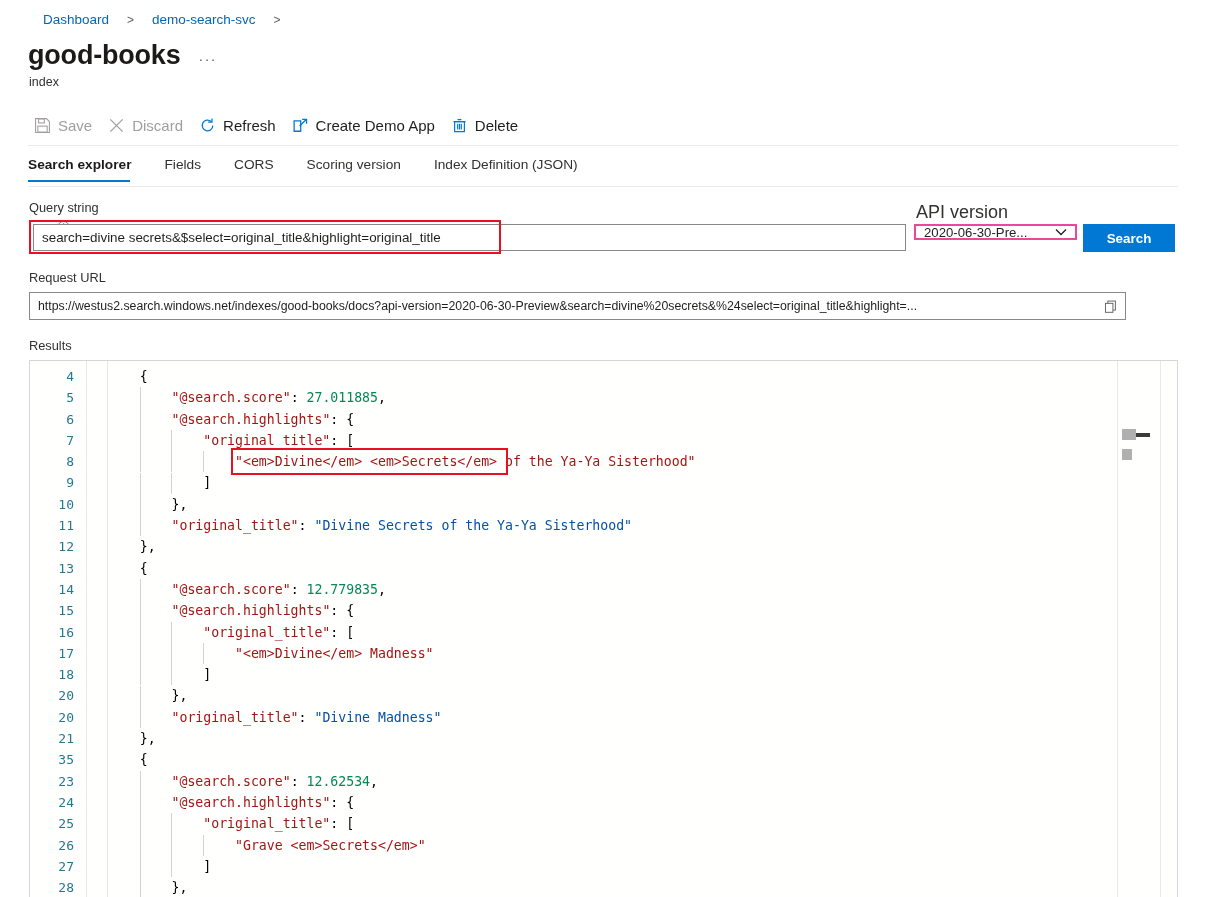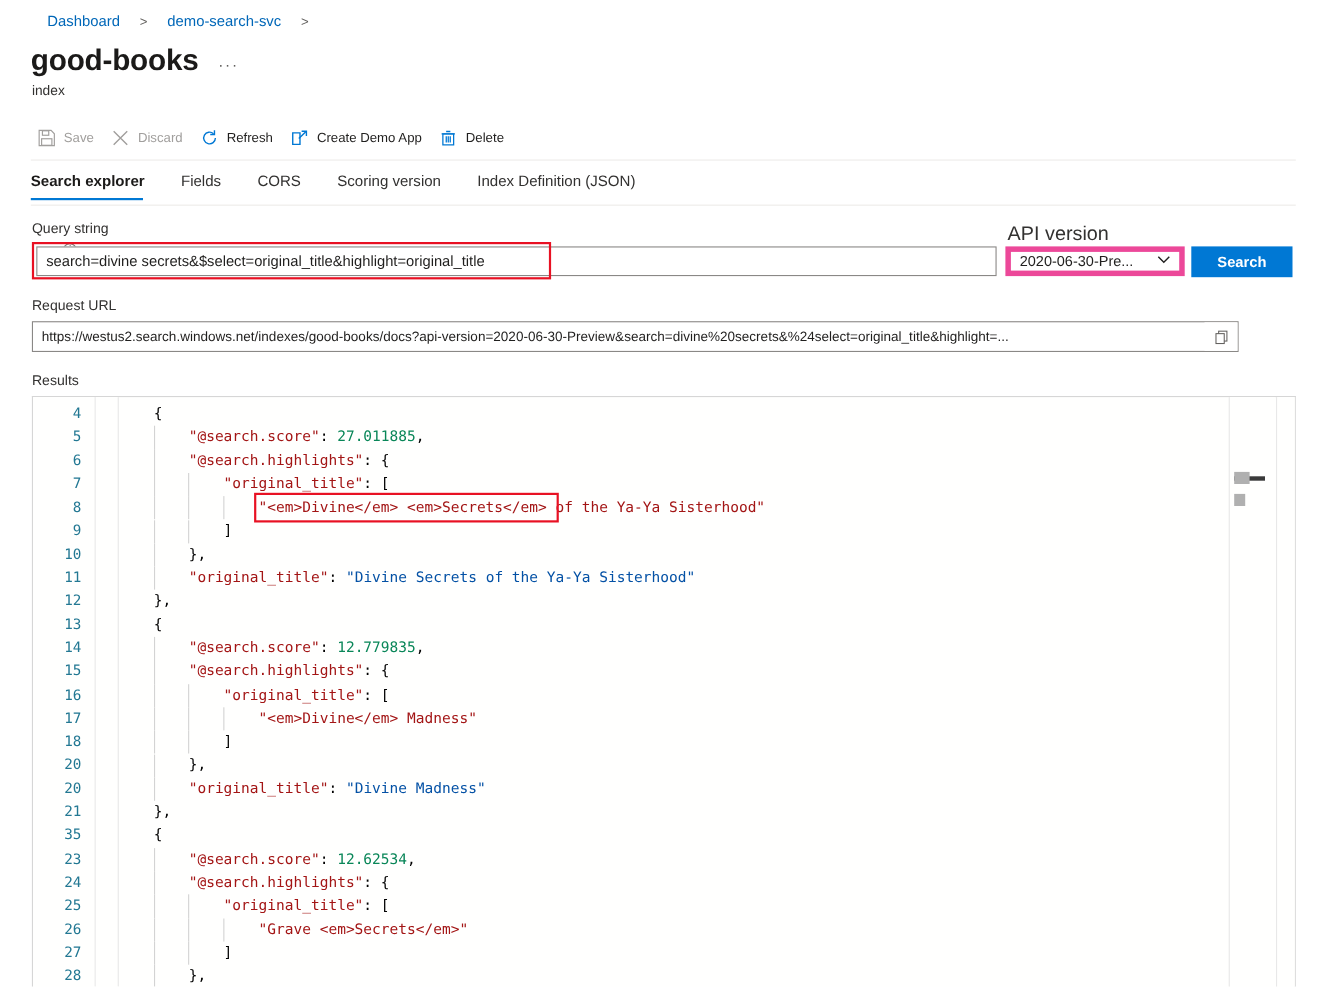--- a/index.html
+++ b/index.html
@@ -42,21 +42,21 @@
 
   
   .commandbar {
     position: absolute; left: 28px; top: 108px;
     display: flex; align-items: center; gap: 0px;
     height: 34px;
   }
   .cmd {
     display: flex; align-items: center; gap: 7px;
     padding: 4px 10px 4px 6px; height: 30px;
-    font-size: 12px; color: #201f1e;
+    font-size: 15px; color: #201f1e;
     cursor: pointer; white-space: nowrap;
     background: transparent; border: none;
     font-family: "Liberation Sans", sans-serif;
   }
   .cmd.disabled { color: #a19f9d; cursor: default; }
   .cmd svg { display: block; flex: none; }
   .cmd-sep-line {
     position: absolute; left: 28px; top: 145px;
     width: 1150px; height: 1px; background: #edebe9;
   }
@@ -109,22 +109,22 @@
     font-family: "Liberation Sans", sans-serif;
   }
   .query-redbox {
     position: absolute; left: 29px; top: 220px;
     width: 472px; height: 34px;
     border: 2.5px solid #e81123; pointer-events: none;
   }
 
   .api-select {
     position: absolute; left: 914px; top: 224px;
-    width: 163px; height: 27px;
-    border: 5px solid #ec4899; background: #fff;
+    width: 163px; height: 16px;
+    border: 2px solid #ec4899; background: #fff;
     font-size: 13.2px; color: #201f1e;
     padding: 0 8px; cursor: pointer;
     display: flex; align-items: center; justify-content: space-between;
   }
   .chev { color: #201f1e; font-size: 11px; line-height: 1; }
 
   .search-btn {
     position: absolute; left: 1083px; top: 224px;
     width: 92px; height: 28px;
     background: #0078d4; color: #fff;

